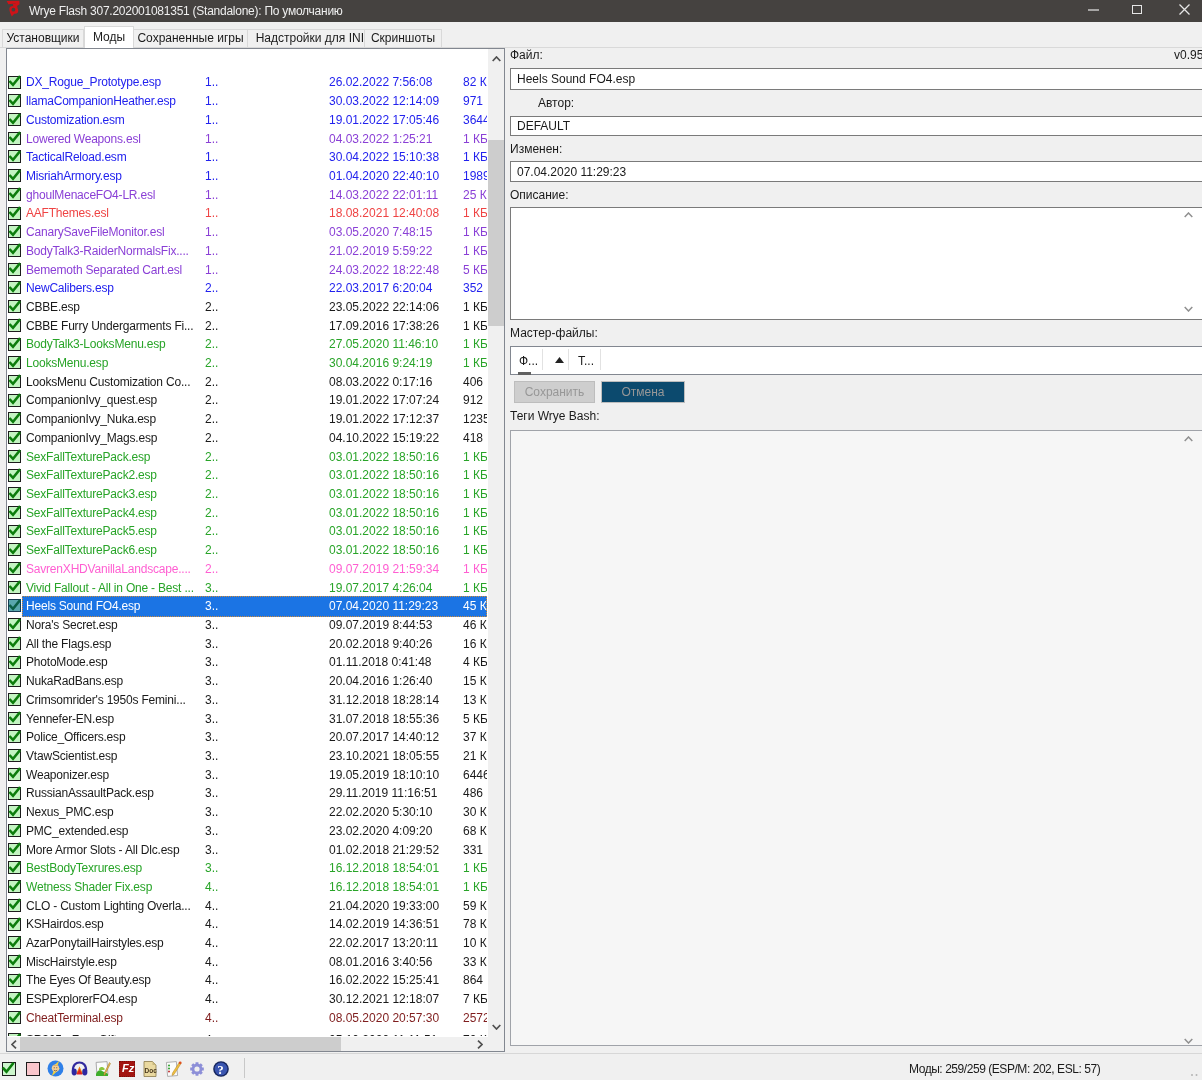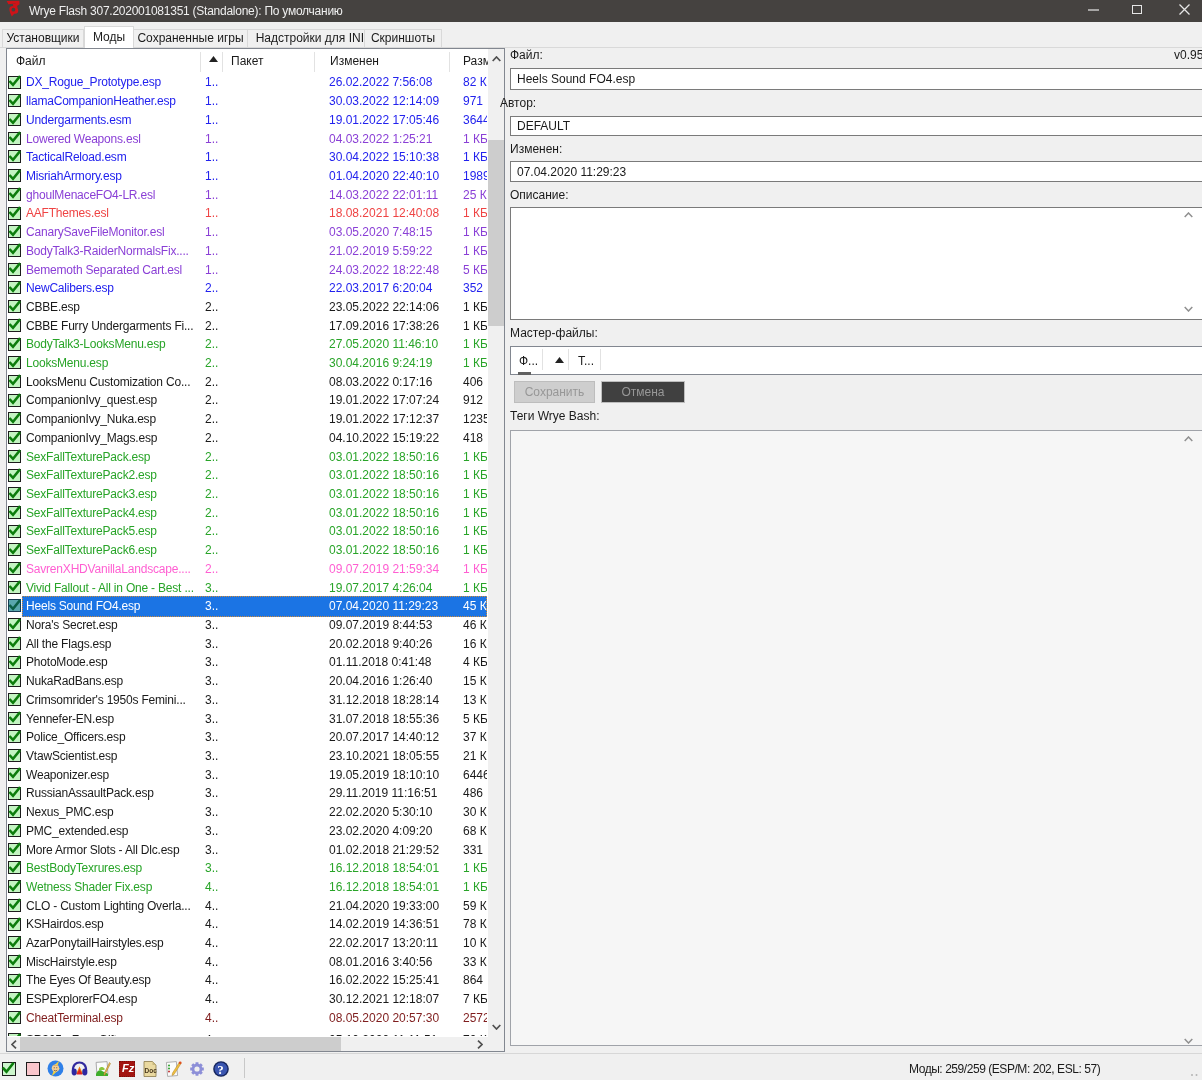--- a/index.html
+++ b/index.html
@@ -32,33 +32,20 @@
 
 <div class="abs" style="left:0;top:22px;width:1202px;height:26px;background:#f0f0f0"></div>
 <div class="abs" style="left:0;top:47px;width:1202px;height:1px;background:#d9d9d9"></div>
 <div class="abs" style="left:2px;top:29px;width:82px;height:19px;border:1px solid #d9d9d9;background:#f0f0f0;text-align:center;line-height:17px">Установщики</div>
 <div class="abs" style="left:134px;top:29px;width:114px;height:19px;border:1px solid #d9d9d9;border-left:none;background:#f0f0f0;text-align:center;line-height:17px">Сохраненные игры</div>
 <div class="abs" style="left:248px;top:29px;width:117px;height:19px;border:1px solid #d9d9d9;border-left:none;background:#f0f0f0;text-align:right;line-height:17px">Надстройки для INI</div>
 <div class="abs" style="left:365px;top:29px;width:77px;height:19px;border:1px solid #d9d9d9;border-left:none;background:#f0f0f0;text-align:center;line-height:17px">Скриншоты</div>
 <div class="abs" style="left:84px;top:26px;width:50px;height:22px;border:1px solid #d9d9d9;border-bottom:none;background:#fff;text-align:center;line-height:20px">Моды</div>
 
 <div class="abs" style="left:6px;top:48px;width:499px;height:1004px;border:1px solid #828790;background:#fff;overflow:hidden">
- <div class="abs" style="left:0;top:0;width:497px;height:25px;background:#fff">
-  <span class="abs" style="left:9px;top:5px">Файл</span>
-  <svg class="abs" style="left:202px;top:7px" width="9" height="6">
-        <path d="M4.5 0 L9 6 L0 6 Z" fill="#222"></path>
-      </svg>
-  <span class="abs" style="left:224px;top:5px">Пакет</span>
-  <span class="abs" style="left:323px;top:5px">Изменен</span>
-  <span class="abs" style="left:456px;top:5px">Разм</span>
-  <div class="abs" style="left:193px;top:3px;width:1px;height:20px;background:#e2e2e2"></div>
-  <div class="abs" style="left:215px;top:3px;width:1px;height:20px;background:#e2e2e2"></div>
-  <div class="abs" style="left:307px;top:3px;width:1px;height:20px;background:#e2e2e2"></div>
-  <div class="abs" style="left:442px;top:3px;width:1px;height:20px;background:#e2e2e2"></div>
- </div>
  <div class="abs" style="left:0;top:0;width:480px;height:987px;overflow:hidden">
 <div style="position:absolute;left:1px;top:26.600000000000005px;width:13px;height:13px;background:#c3f4c1;border:1.5px solid #1c1c1c;box-sizing:border-box;">
         <svg width="13" height="13" viewBox="0 0 13 13" style="position:absolute;left:-1.5px;top:-1.5px">
           <path d="M2.2 6.9 L5.0 9.8 L11.3 2.1" stroke="#0d7d0d" stroke-width="2.5" fill="none" stroke-linecap="square"></path>
         </svg>
       </div>
 <div class="rw" style="top:24.40px;color:#2222ee">
         <span class="nm">DX_Rogue_Prototype.esp</span>
         <span class="ix">1..</span>
         <span class="dt">26.02.2022 7:56:08</span>
@@ -74,21 +61,21 @@
         <span class="ix">1..</span>
         <span class="dt">30.03.2022 12:14:09</span>
         <span class="sz">971 КБ</span>
       </div>
 <div style="position:absolute;left:1px;top:64.02000000000001px;width:13px;height:13px;background:#c3f4c1;border:1.5px solid #1c1c1c;box-sizing:border-box;">
         <svg width="13" height="13" viewBox="0 0 13 13" style="position:absolute;left:-1.5px;top:-1.5px">
           <path d="M2.2 6.9 L5.0 9.8 L11.3 2.1" stroke="#0d7d0d" stroke-width="2.5" fill="none" stroke-linecap="square"></path>
         </svg>
       </div>
 <div class="rw" style="top:61.82px;color:#2222ee">
-        <span class="nm">Undergarments.esm</span>
+        <span class="nm">Customization.esm</span>
         <span class="ix">1..</span>
         <span class="dt">19.01.2022 17:05:46</span>
         <span class="sz">3644 КБ</span>
       </div>
 <div style="position:absolute;left:1px;top:82.73px;width:13px;height:13px;background:#c3f4c1;border:1.5px solid #1c1c1c;box-sizing:border-box;">
         <svg width="13" height="13" viewBox="0 0 13 13" style="position:absolute;left:-1.5px;top:-1.5px">
           <path d="M2.2 6.9 L5.0 9.8 L11.3 2.1" stroke="#0d7d0d" stroke-width="2.5" fill="none" stroke-linecap="square"></path>
         </svg>
       </div>
 <div class="rw" style="top:80.53px;color:#8a3fd6">
@@ -645,21 +632,21 @@
   <svg class="abs" style="left:470px;top:3px" width="6" height="9" viewBox="0 0 6 9">
         <path d="M1 0.7 L5 4.5 L1 8.3" stroke="#505050" stroke-width="1.7" fill="none"></path>
       </svg>
   <div class="abs" style="left:13px;top:0;width:321px;height:15px;background:#cdcdcd"></div>
  </div>
 </div>
 
 <div class="lbl" style="left:510px;top:48px">Файл:</div>
 <div class="lbl" style="left:1174px;top:48px">v0.95</div>
 <div class="inp" style="top:68px;height:22px;line-height:21px">Heels Sound FO4.esp</div>
-<div class="lbl" style="left:500px;top:96px">Автор:</div>
+<div class="lbl" style="left:538px;top:96px">Автор:</div>
 <div class="inp" style="top:116px;height:20px;line-height:19px">DEFAULT</div>
 <div class="lbl" style="left:510px;top:142px">Изменен:</div>
 <div class="inp" style="top:161px;height:21px;line-height:20px">07.04.2020 11:29:23</div>
 <div class="lbl" style="left:510px;top:188px">Описание:</div>
 <div class="abs" style="left:510px;top:207px;width:700px;height:113px;background:#fff;border:1px solid #7a7a7a"></div>
 <svg class="chev abs" style="left:1184px;top:212px" width="9" height="6" viewBox="0 0 9 6">
     <path d="M0.7 5 L4.5 1 L8.3 5" stroke="#909090" stroke-width="1.5" fill="none"></path>
   </svg>
 <svg class="chev abs" style="left:1184px;top:306px" width="9" height="6" viewBox="0 0 9 6">
     <path d="M0.7 1 L4.5 5 L8.3 1" stroke="#909090" stroke-width="1.5" fill="none"></path>
@@ -670,21 +657,21 @@
   <div class="abs" style="left:31px;top:2px;width:1px;height:21px;background:#e2e2e2"></div>
   <svg class="abs" style="left:44px;top:10px" width="9" height="6">
       <path d="M4.5 0 L9 6 L0 6 Z" fill="#222"></path>
     </svg>
   <div class="abs" style="left:57px;top:2px;width:1px;height:21px;background:#e2e2e2"></div>
   <span class="abs" style="left:67px;top:7px">Т...</span>
   <div class="abs" style="left:89px;top:2px;width:1px;height:21px;background:#e2e2e2"></div>
   <div class="abs" style="left:7px;top:25px;width:13px;height:3px;background:#606060"></div>
 </div>
 <div class="abs" style="left:514px;top:381px;width:81px;height:22px;background:#cecece;border:1px solid #bdbdbd;color:#979797;text-align:center;line-height:20px">Сохранить</div>
-<div class="abs" style="left:601px;top:381px;width:84px;height:22px;background:#404040;border:1px solid #bdbdbd;color:#979797;text-align:center;line-height:20px">Отмена</div>
+<div class="abs" style="left:601px;top:381px;width:84px;height:22px;background:#0c4a6e;border:1px solid #bdbdbd;color:#979797;text-align:center;line-height:20px">Отмена</div>
 <div class="lbl" style="left:510px;top:409px">Теги Wrye Bash:</div>
 <div class="abs" style="left:510px;top:430px;width:700px;height:616px;background:#f6f6f6;border:1px solid #a0a3a9"></div>
 <svg class="chev abs" style="left:1184px;top:436px" width="9" height="6" viewBox="0 0 9 6">
     <path d="M0.7 5 L4.5 1 L8.3 5" stroke="#909090" stroke-width="1.5" fill="none"></path>
   </svg>
 <svg class="chev abs" style="left:1184px;top:1038px" width="9" height="6" viewBox="0 0 9 6">
     <path d="M0.7 1 L4.5 5 L8.3 1" stroke="#909090" stroke-width="1.5" fill="none"></path>
   </svg>
 
 <div class="abs" style="left:0;top:1053px;width:1202px;height:1px;background:#d7d7d7"></div>

